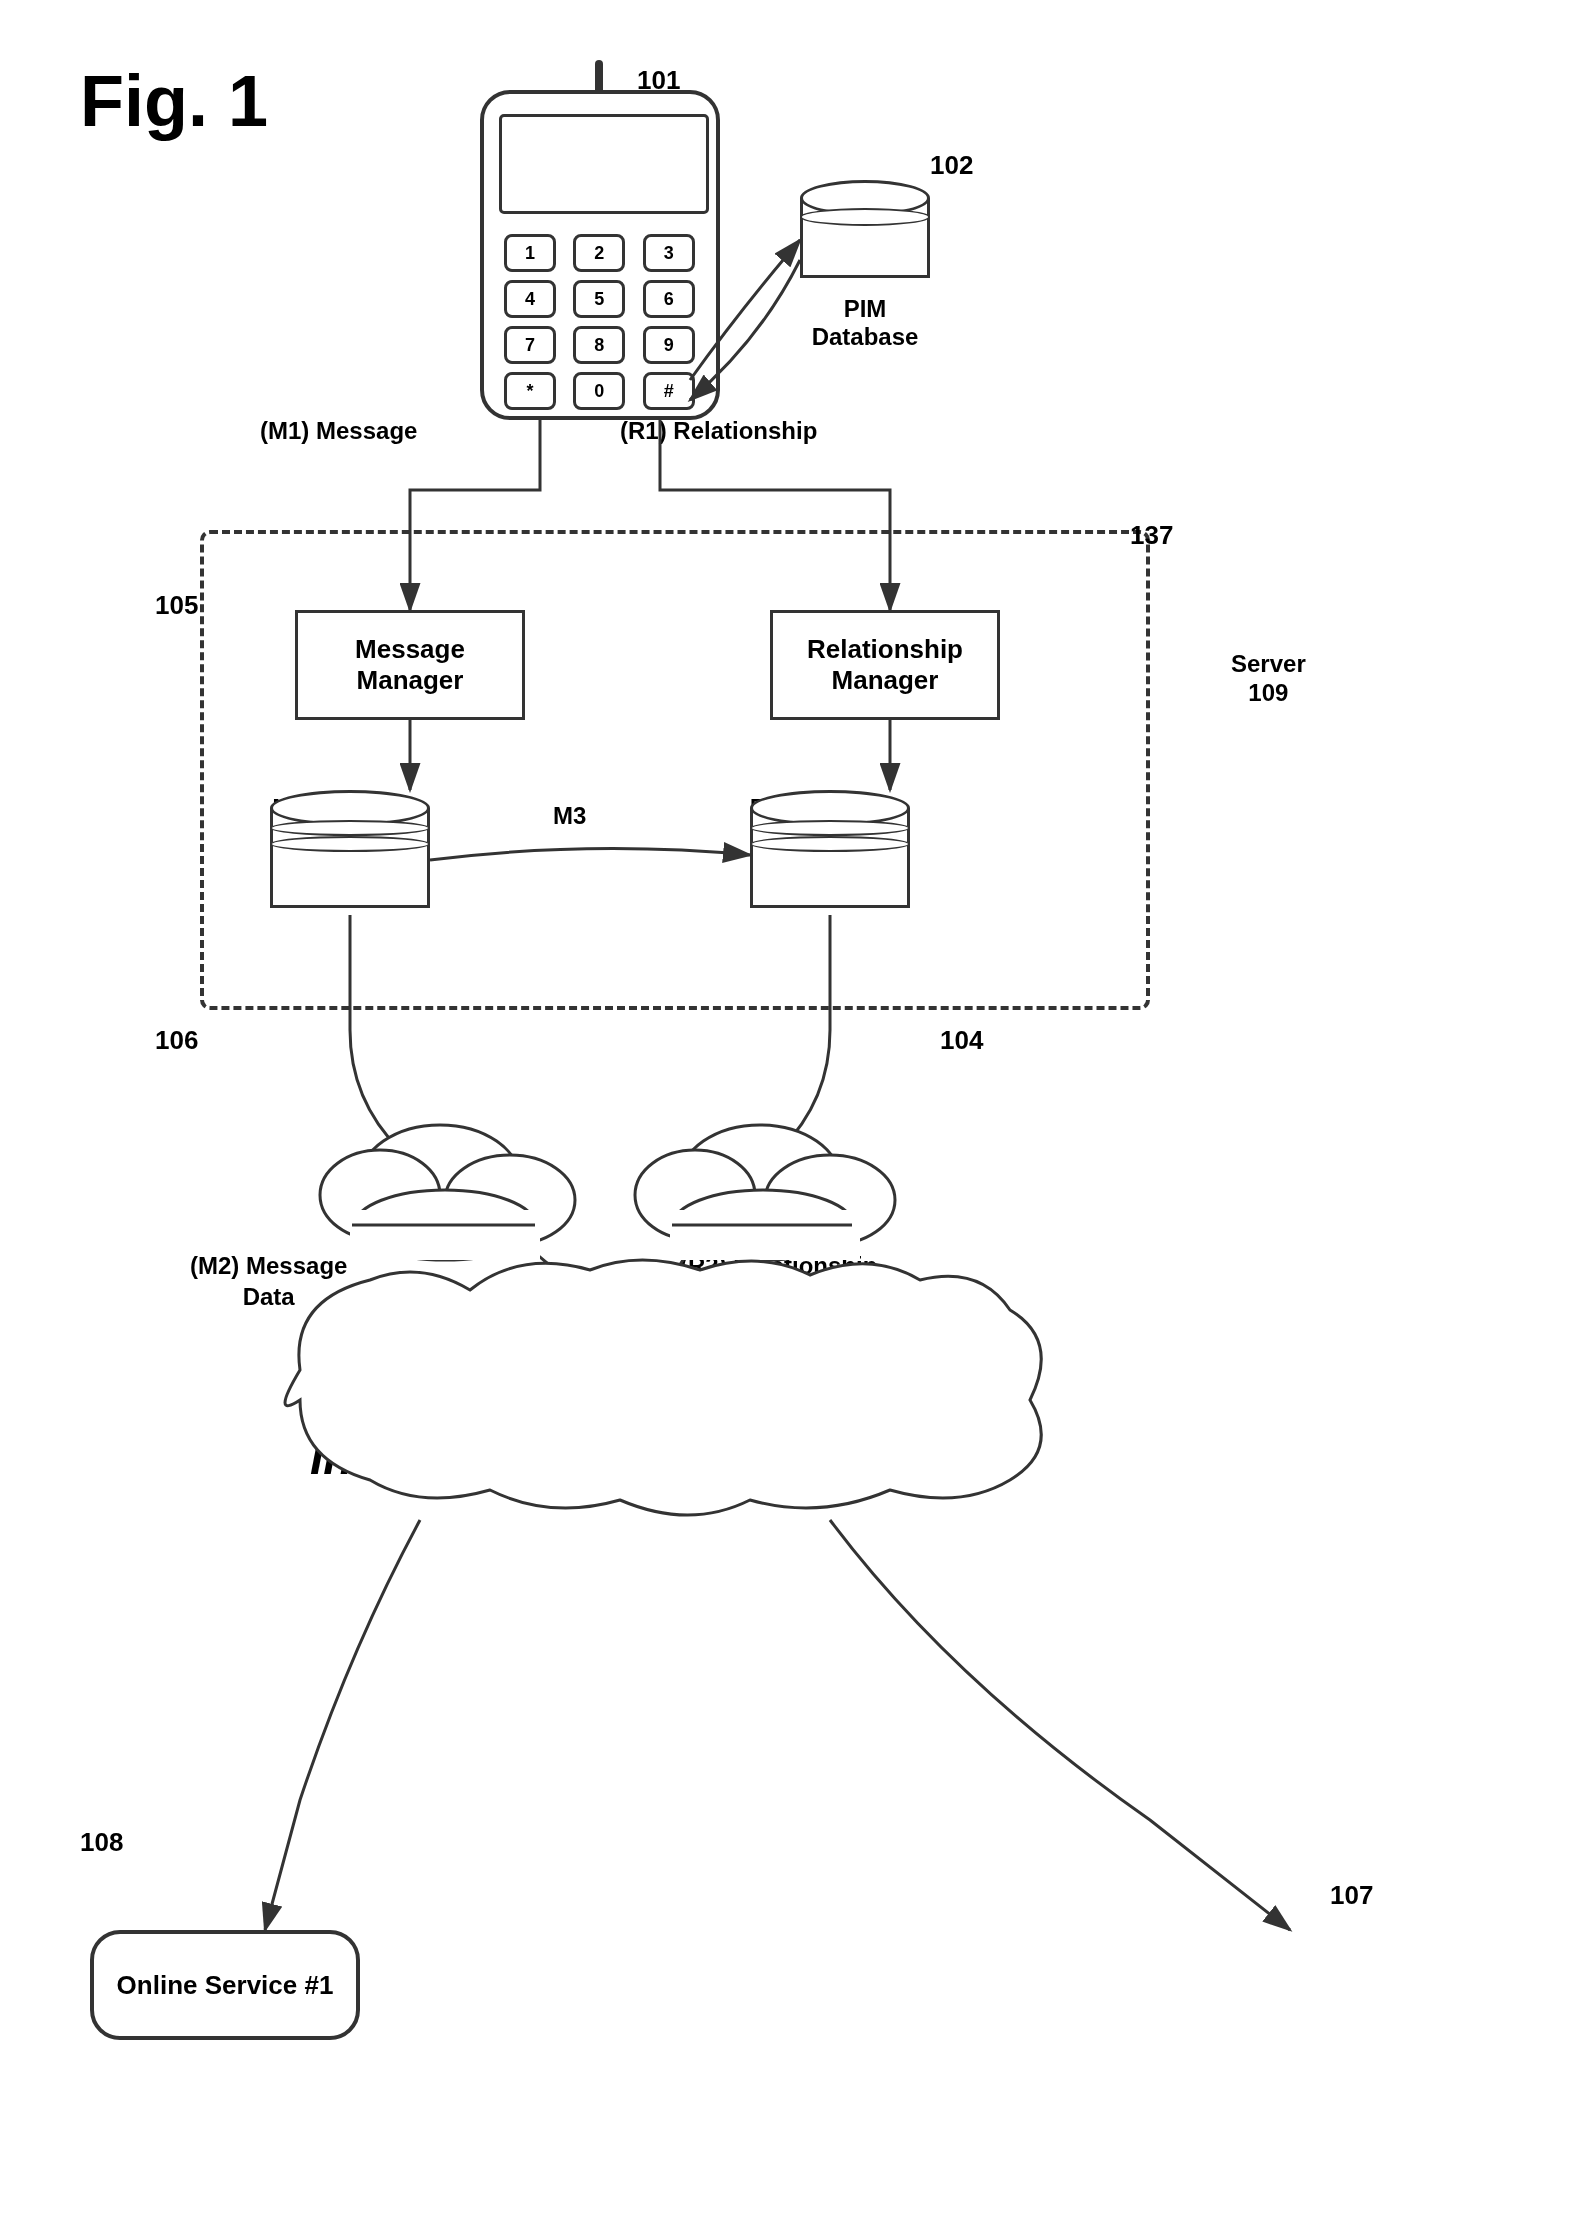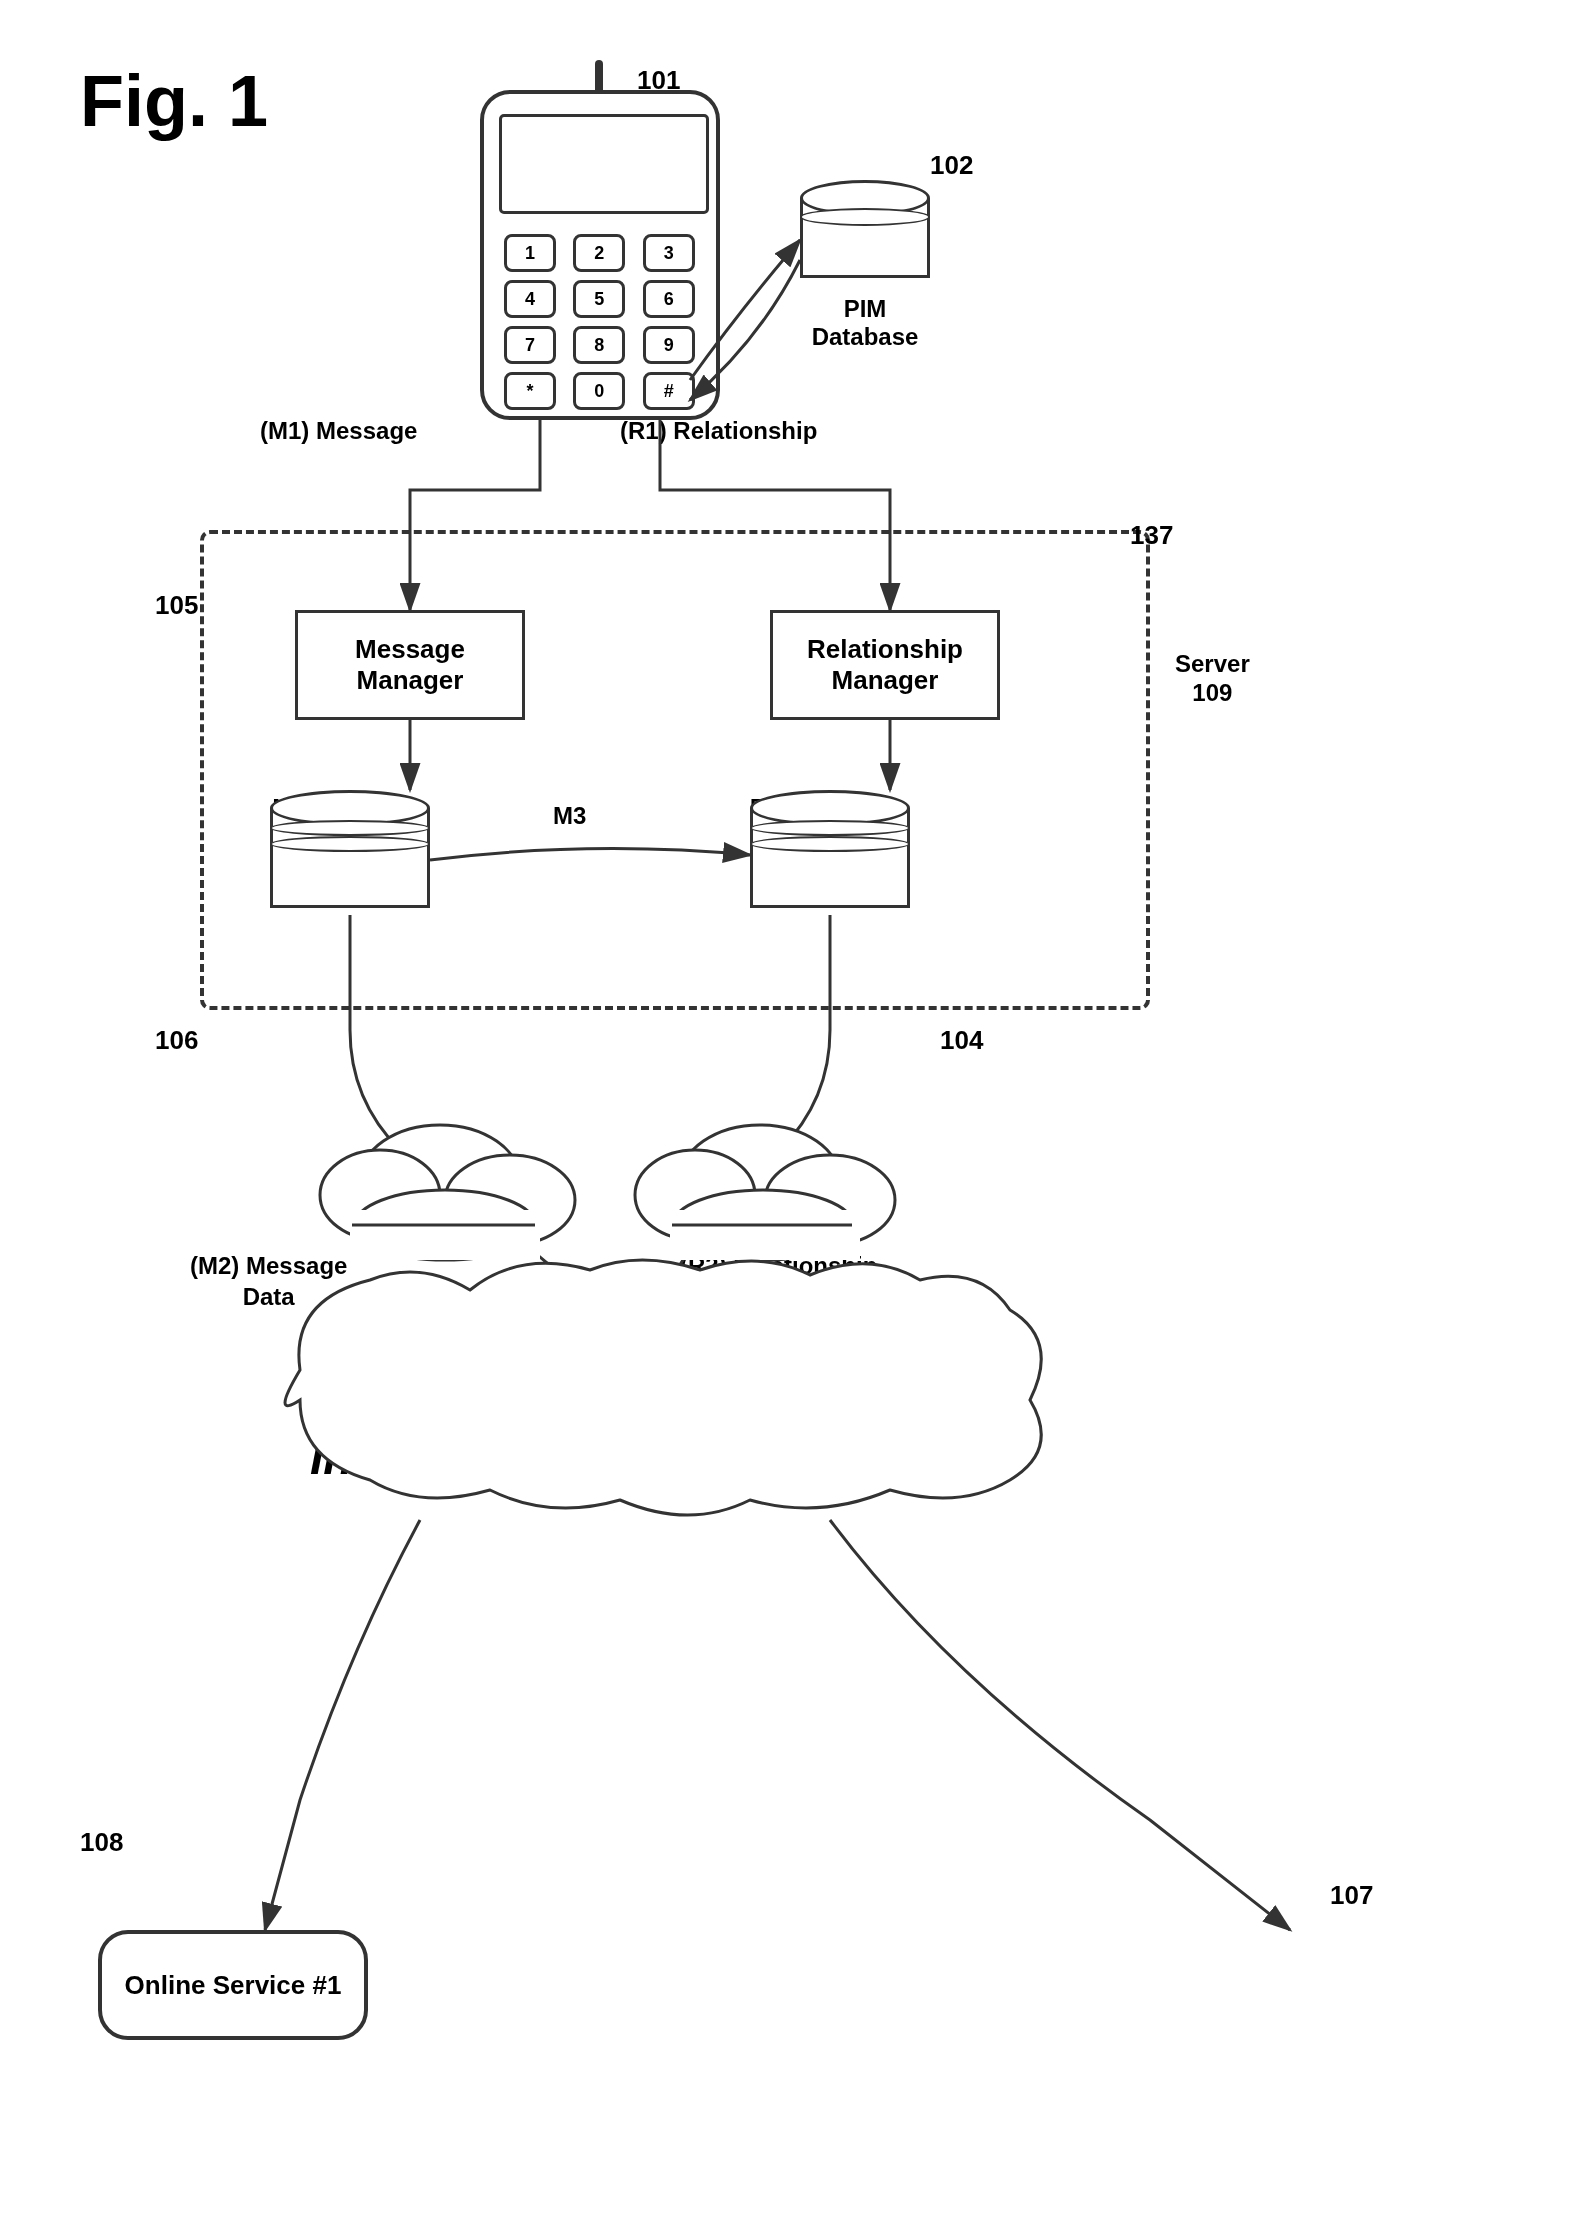--- a/index.html
+++ b/index.html
@@ -318,21 +318,21 @@
     <div class="db-cylinder">
       <div class="db-body"></div>
       <div class="db-top"></div>
       <div class="db-line1"></div>
     </div>
     <div class="db-label">PIM<br>Database</div>
   </div>
 
   <div class="server-box"></div>
 
-  <div class="server-label" style="top:650px; left:1175px;">
+  <div class="server-label" style="top:650px; left:1231px;">
     <span style="white-space:pre-line;">Server
 109</span>
   </div>
 
   <div class="ref-num" style="top:520px; left:1130px;">137</div>
 
   <div class="manager-box msg-manager" style="position:absolute; top:610px; left:295px;">
     <span style="white-space:pre-line;">Message
 Manager</span>
   </div>
@@ -379,21 +379,21 @@
 Data</span>
   </div>
 
   <div class="diag-text" style="top:1250px; left:680px;">
     <span style="white-space:pre-line;">(R2) Relationship
 Data</span>
   </div>
 
   <div class="internet-text" style="top:1430px; left:310px;">Internet</div>
 
-  <div class="service-box" style="top:1930px; left:98px;">
+  <div class="service-box" style="top:1930px; left:90px;">
     <span>Online Service #1</span>
   </div>
 
   <div class="ref-num" style="top:1827px; left:80px;">108</div>
 
 
   <div class="ref-num" style="top:1880px; left:1330px;">107</div>
 
   <svg class="diagram-svg" xmlns="http://www.w3.org/2000/svg">
     <defs>

